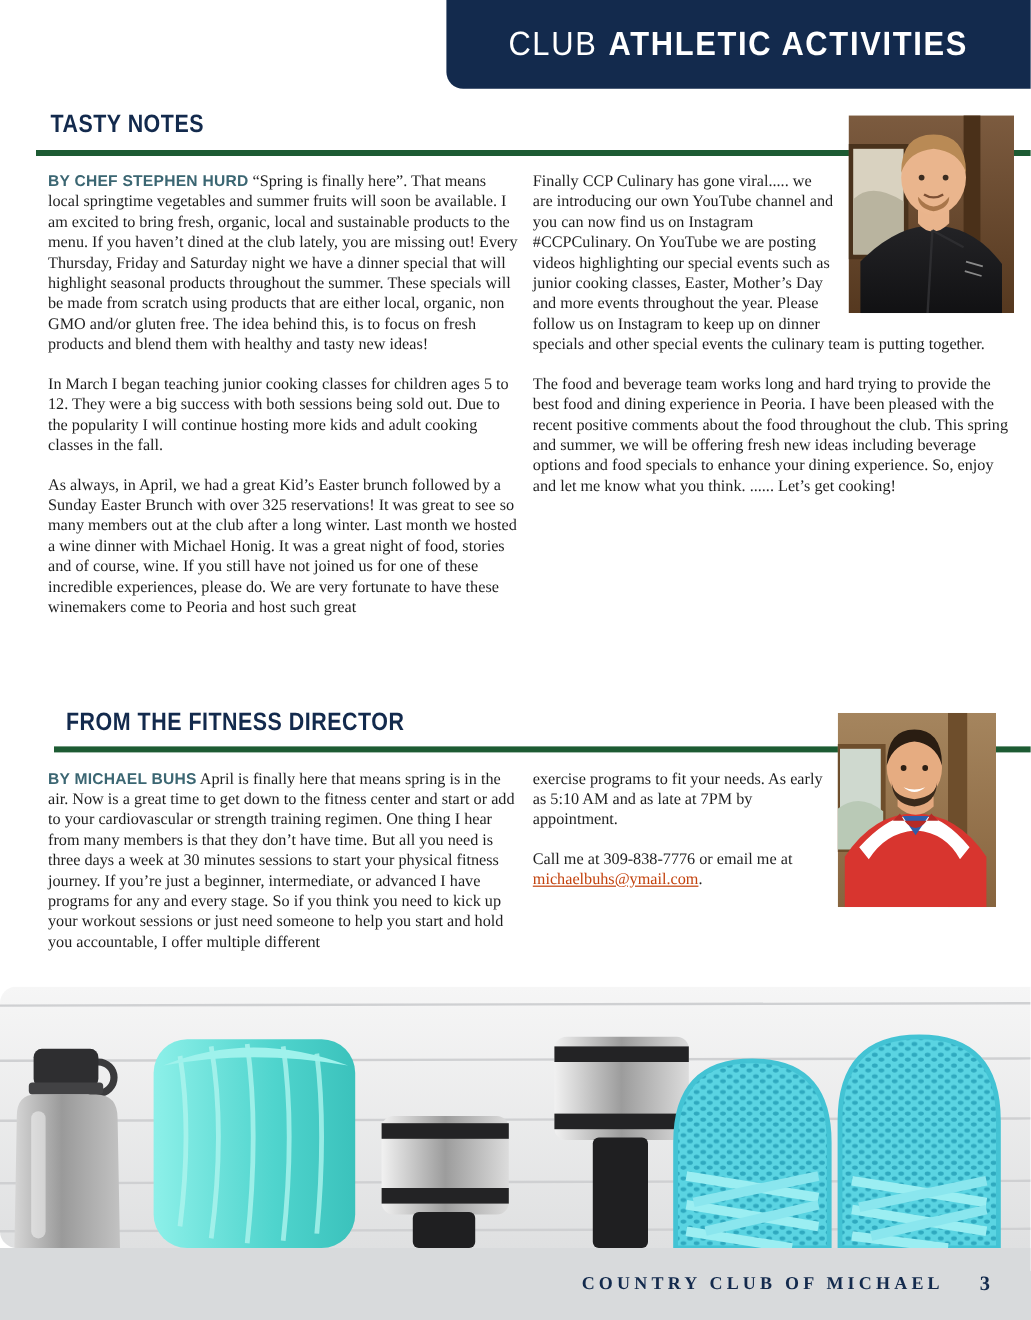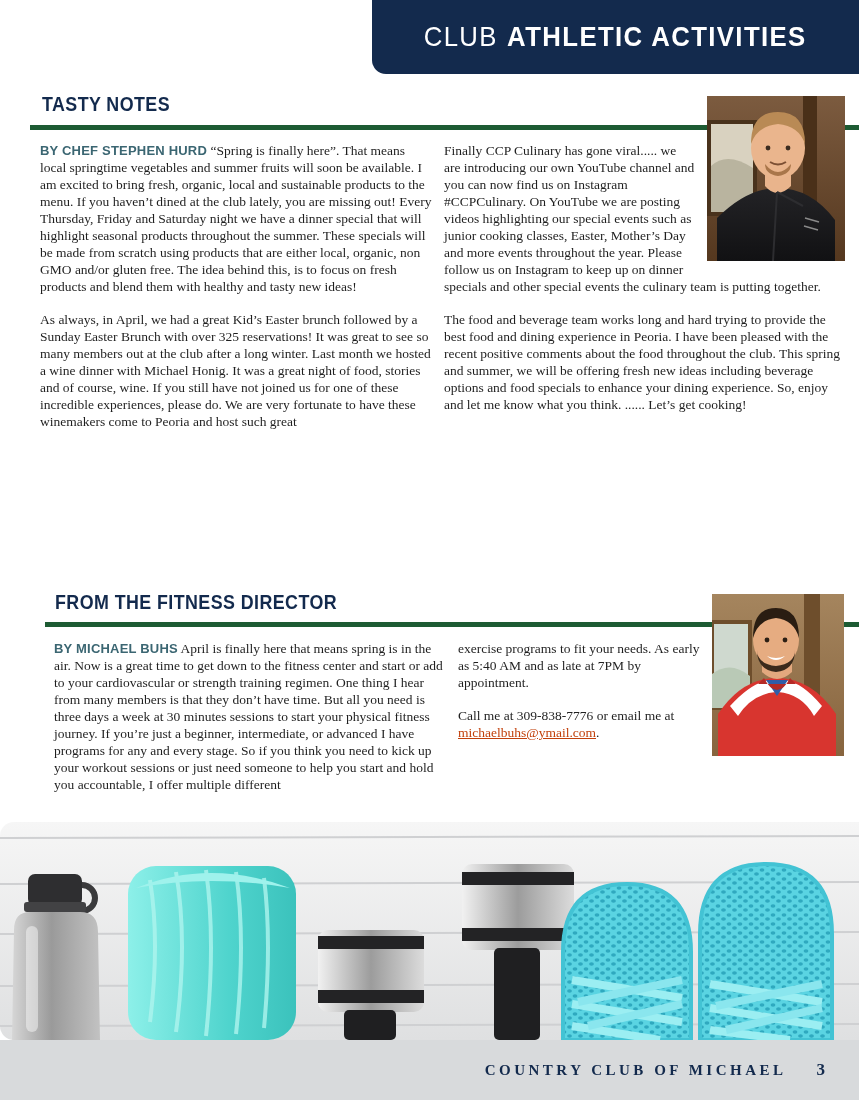--- a/index.html
+++ b/index.html
@@ -51,20 +51,21 @@
       <span class="banner-club">CLUB</span><span class="banner-title">ATHLETIC ACTIVITIES</span>
     </div>
   </div>
 
   <h2 class="sec-heading" style="left:42px;top:92px;">TASTY NOTES</h2>
   <div class="rule" style="left:30px;top:125px;width:829px;"></div>
 
   <div class="cols" style="left:40px;top:142px;width:805px;">
     <div class="col-left">
       <p><strong class="byline">BY CHEF STEPHEN HURD</strong> <span>“Spring is finally here”.  That means local springtime vegetables and summer fruits will soon be available.  I am excited to bring fresh, organic, local and sustainable products to the menu.  If you haven’t dined at the club lately, you are missing out! Every Thursday, Friday and Saturday night we have a dinner special that will highlight seasonal products throughout the summer.  These specials will be made from scratch using products that are either local, organic, non GMO and/or gluten free. The idea behind this, is to focus on fresh products and blend them with healthy and tasty new ideas!</span></p>
+      <p>In March I began teaching junior cooking classes for children ages 5 to 12.  They were a big success with both sessions being sold out.  Due to the popularity I will continue hosting more kids and adult cooking classes in the fall.</p>
       <p>As always, in April, we had a great Kid’s Easter brunch followed by a Sunday Easter Brunch with over 325 reservations!  It was great to see so many members out at the club after a long winter.  Last month we hosted a wine dinner with Michael Honig.  It was a great night of food, stories and of course, wine. If you still have not joined us for one of these incredible experiences, please do. We are very fortunate to have these winemakers come to Peoria and host such great</p>
     </div>
     <div class="col-right">
       <div class="photo-float" style="width:138px;height:165px;">
         <svg width="138" height="165" viewBox="0 0 138 165" preserveAspectRatio="none">
           <defs>
             <linearGradient id="woodA" x1="0" y1="0" x2="0" y2="1">
               <stop offset="0" stop-color="#7c5b3f"></stop>
                 <stop offset="1" stop-color="#55381f"></stop>
             </linearGradient>
@@ -90,21 +91,21 @@
         </svg>
       </div>
       <p>Finally CCP Culinary has gone viral..... we are introducing our own YouTube channel and you can now find us on Instagram #CCPCulinary.  On YouTube we are posting videos highlighting our special events such as junior cooking classes, Easter, Mother’s Day and more events throughout the year.  Please follow us on Instagram to keep up on dinner specials and other special events the culinary team is putting together.</p>
       <p>The food and beverage team works long and hard trying to provide the best food and dining experience in Peoria.  I have been pleased with the recent positive comments about the food throughout the club.  This spring and summer, we will be offering fresh new ideas including beverage options and food specials to enhance your dining experience. So, enjoy and let me know what you think. ......  Let’s get cooking!</p>
     </div>
   </div>
 
   <h2 class="sec-heading" style="left:55px;top:590px;">FROM THE FITNESS DIRECTOR</h2>
   <div class="rule" style="left:45px;top:622px;width:814px;"></div>
 
-  <div class="cols" style="left:54px;top:640px;width:790px;">
+  <div class="cols" style="left:40px;top:640px;width:790px;">
     <div class="col-left">
       <p><strong class="byline">BY MICHAEL BUHS</strong> <span>April is finally here that means spring is in the air. Now is a great time to get down to the fitness center and start or add to your cardiovascular or strength training regimen. One thing I hear from many members is that they don’t have time. But all you need is three days a week at 30 minutes sessions to start your physical fitness journey. If you’re just a beginner,  intermediate, or advanced I have programs for any and every stage. So if you think you need to kick up your workout sessions or just need someone to help you start and hold you accountable, I offer multiple different</span></p>
     </div>
     <div class="col-right">
       <div class="photo-float" style="width:132px;height:162px;">
         <svg width="132" height="162" viewBox="0 0 132 162" preserveAspectRatio="none">
           <defs>
             <linearGradient id="woodB" x1="0" y1="0" x2="0" y2="1">
               <stop offset="0" stop-color="#a5855e"></stop>
                 <stop offset="1" stop-color="#87643e"></stop>
@@ -121,21 +122,21 @@
           <path d="M52 84 Q58 96 65 96 Q72 96 78 84 L84 90 L46 90 Z" fill="#b52a26"></path>
           <path d="M50 78 Q65 92 80 78 L80 70 L50 70 Z" fill="#e3a87e"></path>
           <ellipse cx="64" cy="46" rx="23" ry="27" fill="#e6ac81"></ellipse>
           <path d="M41 44 Q41 14 64 14 Q87 14 87 44 Q82 26 64 24 Q46 26 41 44 Z" fill="#2a1d12"></path>
           <path d="M45 56 Q45 76 64 78 Q83 76 83 56 Q83 70 64 72 Q45 70 45 56 Z" fill="#3a2a1c"></path>
           <path d="M55 62 Q64 70 73 62 Q64 66 55 62 Z" fill="#fff"></path>
           <circle cx="55" cy="46" r="2.4" fill="#2c1f14"></circle>
           <circle cx="73" cy="46" r="2.4" fill="#2c1f14"></circle>
         </svg>
       </div>
-      <p>exercise programs to fit your needs. As early as 5:40 AM and as late at 7PM by appointment.</p>
+      <p>exercise programs to fit your needs. As early as 5:10 AM and as late at 7PM by appointment.</p>
       <p><span>Call me at 309-838-7776 or email me at </span><a href="#" class="email-link">michaelbuhs@ymail.com</a><span>.</span></p>
     </div>
   </div>
 
   <div class="bottom-photo">
     <svg width="859" height="218" viewBox="0 0 859 218" preserveAspectRatio="none">
       <defs>
         <linearGradient id="planks" x1="0" y1="0" x2="0" y2="1">
           <stop offset="0" stop-color="#f6f6f6"></stop>
             <stop offset="1" stop-color="#dfe0e1"></stop>

